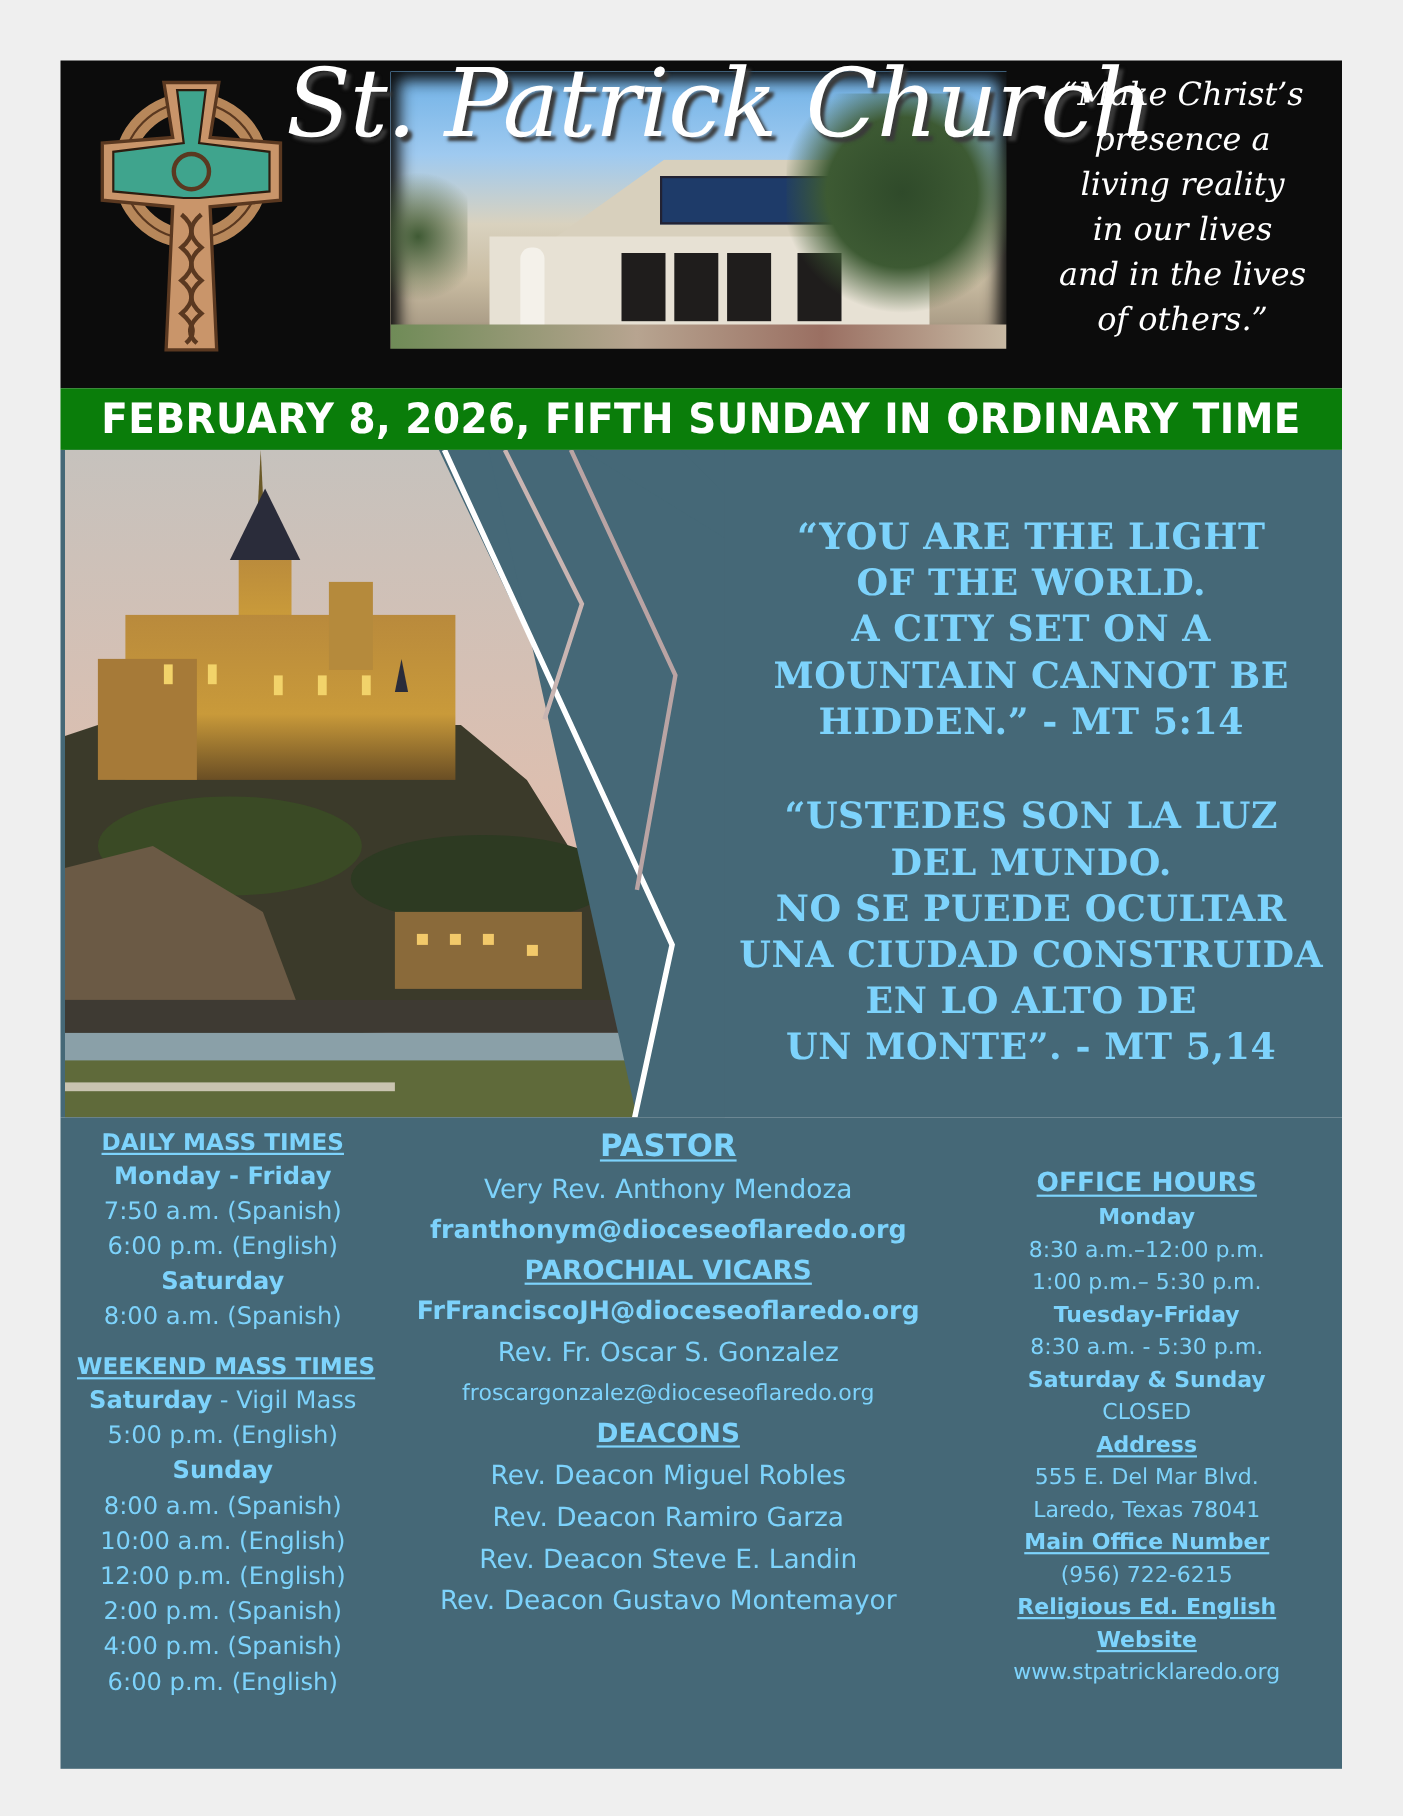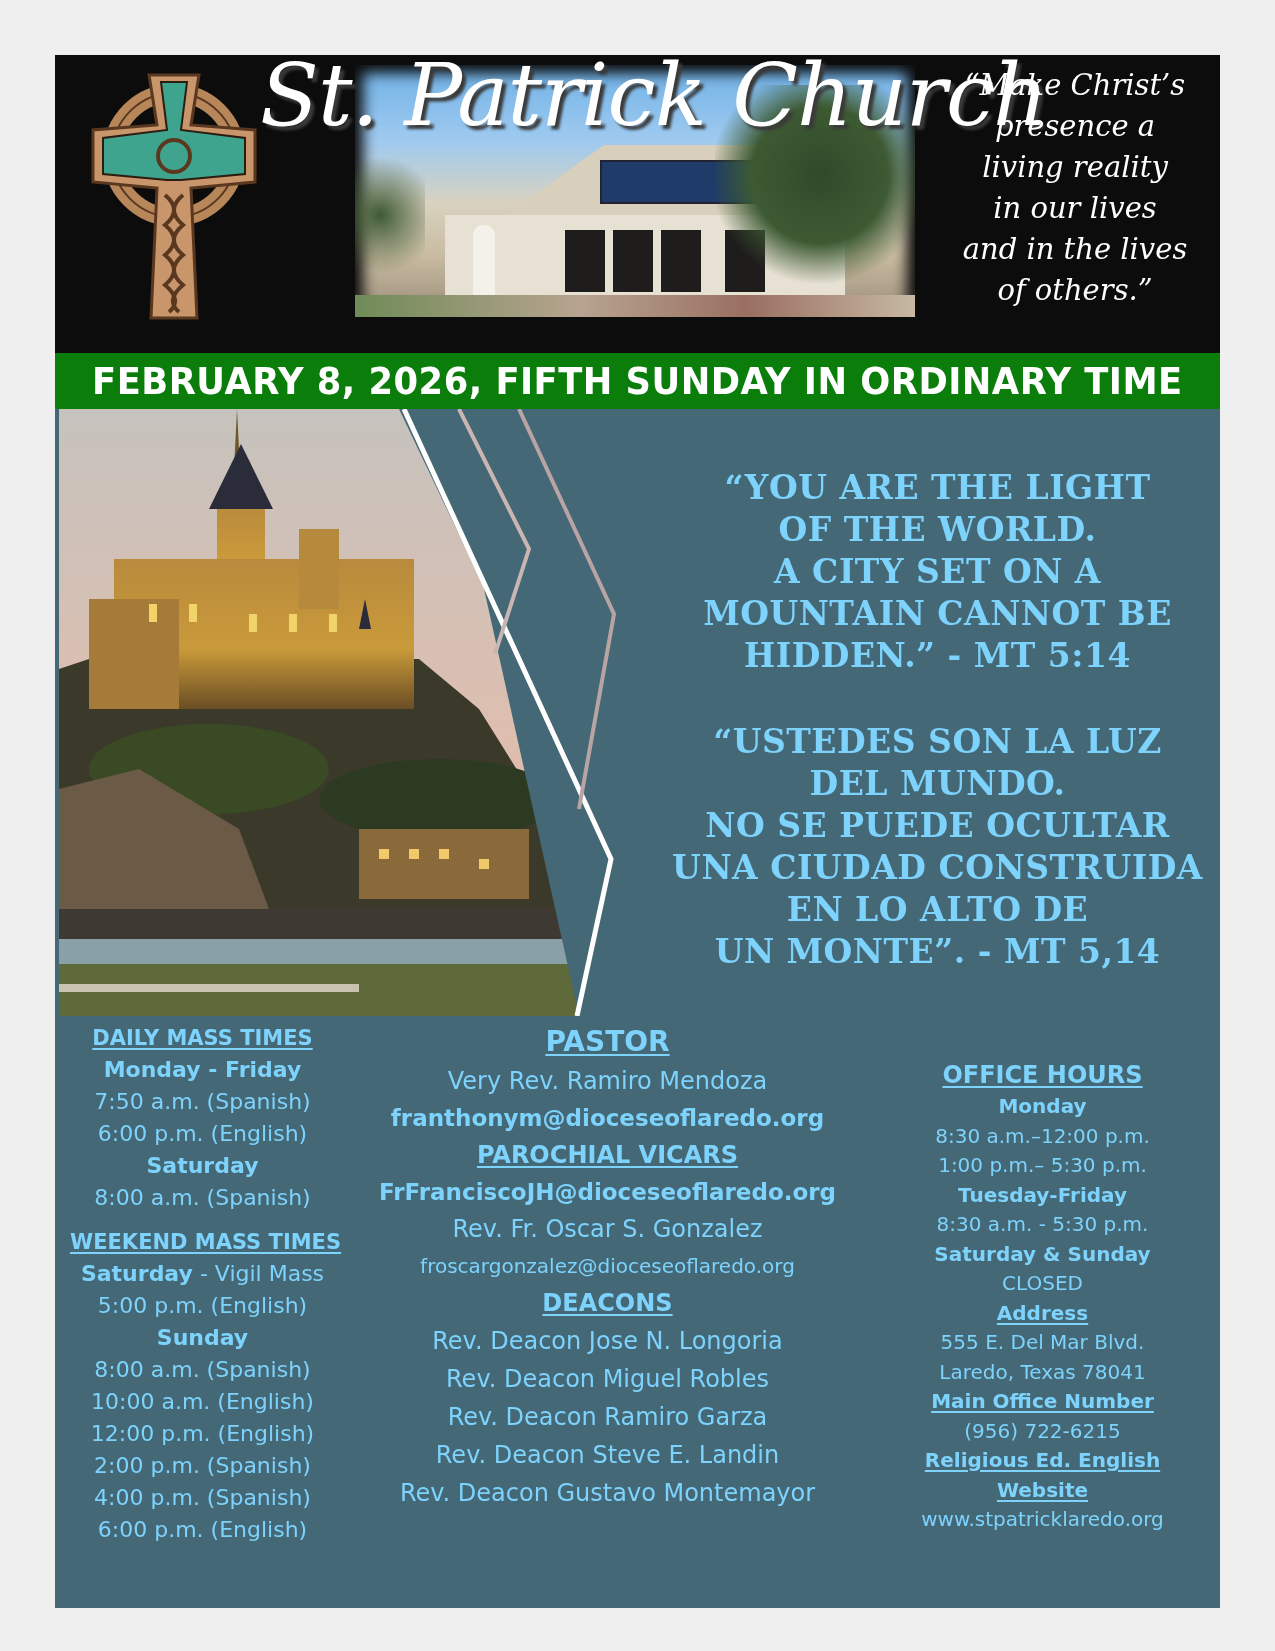--- a/index.html
+++ b/index.html
@@ -256,28 +256,27 @@
       <div>8:00 a.m. (Spanish)</div>
       <div>10:00 a.m. (English)</div>
       <div>12:00 p.m. (English)</div>
       <div>2:00 p.m. (Spanish)</div>
       <div>4:00 p.m. (Spanish)</div>
       <div>6:00 p.m. (English)</div>
     </div>
 
     <div class="col col-clergy">
       <div class="sec h-under">PASTOR</div>
-      <div class="name">Very Rev. Ramiro Mendoza</div>
+      <div class="name">Very Rev. Anthony Mendoza</div>
       <div class="email-b">franthonym@dioceseoflaredo.org</div>
       <div class="sub h-under">PAROCHIAL VICARS</div>
       <div class="email-b">FrFranciscoJH@dioceseoflaredo.org</div>
       <div class="name">Rev. Fr. Oscar S. Gonzalez</div>
       <div class="email-s">froscargonzalez@dioceseoflaredo.org</div>
       <div class="sub h-under">DEACONS</div>
-      <div class="name">Rev. Deacon Jose N. Longoria</div>
       <div class="name">Rev. Deacon Miguel Robles</div>
       <div class="name">Rev. Deacon Ramiro Garza</div>
       <div class="name">Rev. Deacon Steve E. Landin</div>
       <div class="name">Rev. Deacon Gustavo Montemayor</div>
     </div>
 
     <div class="col col-office">
       <div class="h-under big">OFFICE HOURS</div>
       <div class="b">Monday</div>
       <div>8:30 a.m.–12:00 p.m.</div>

